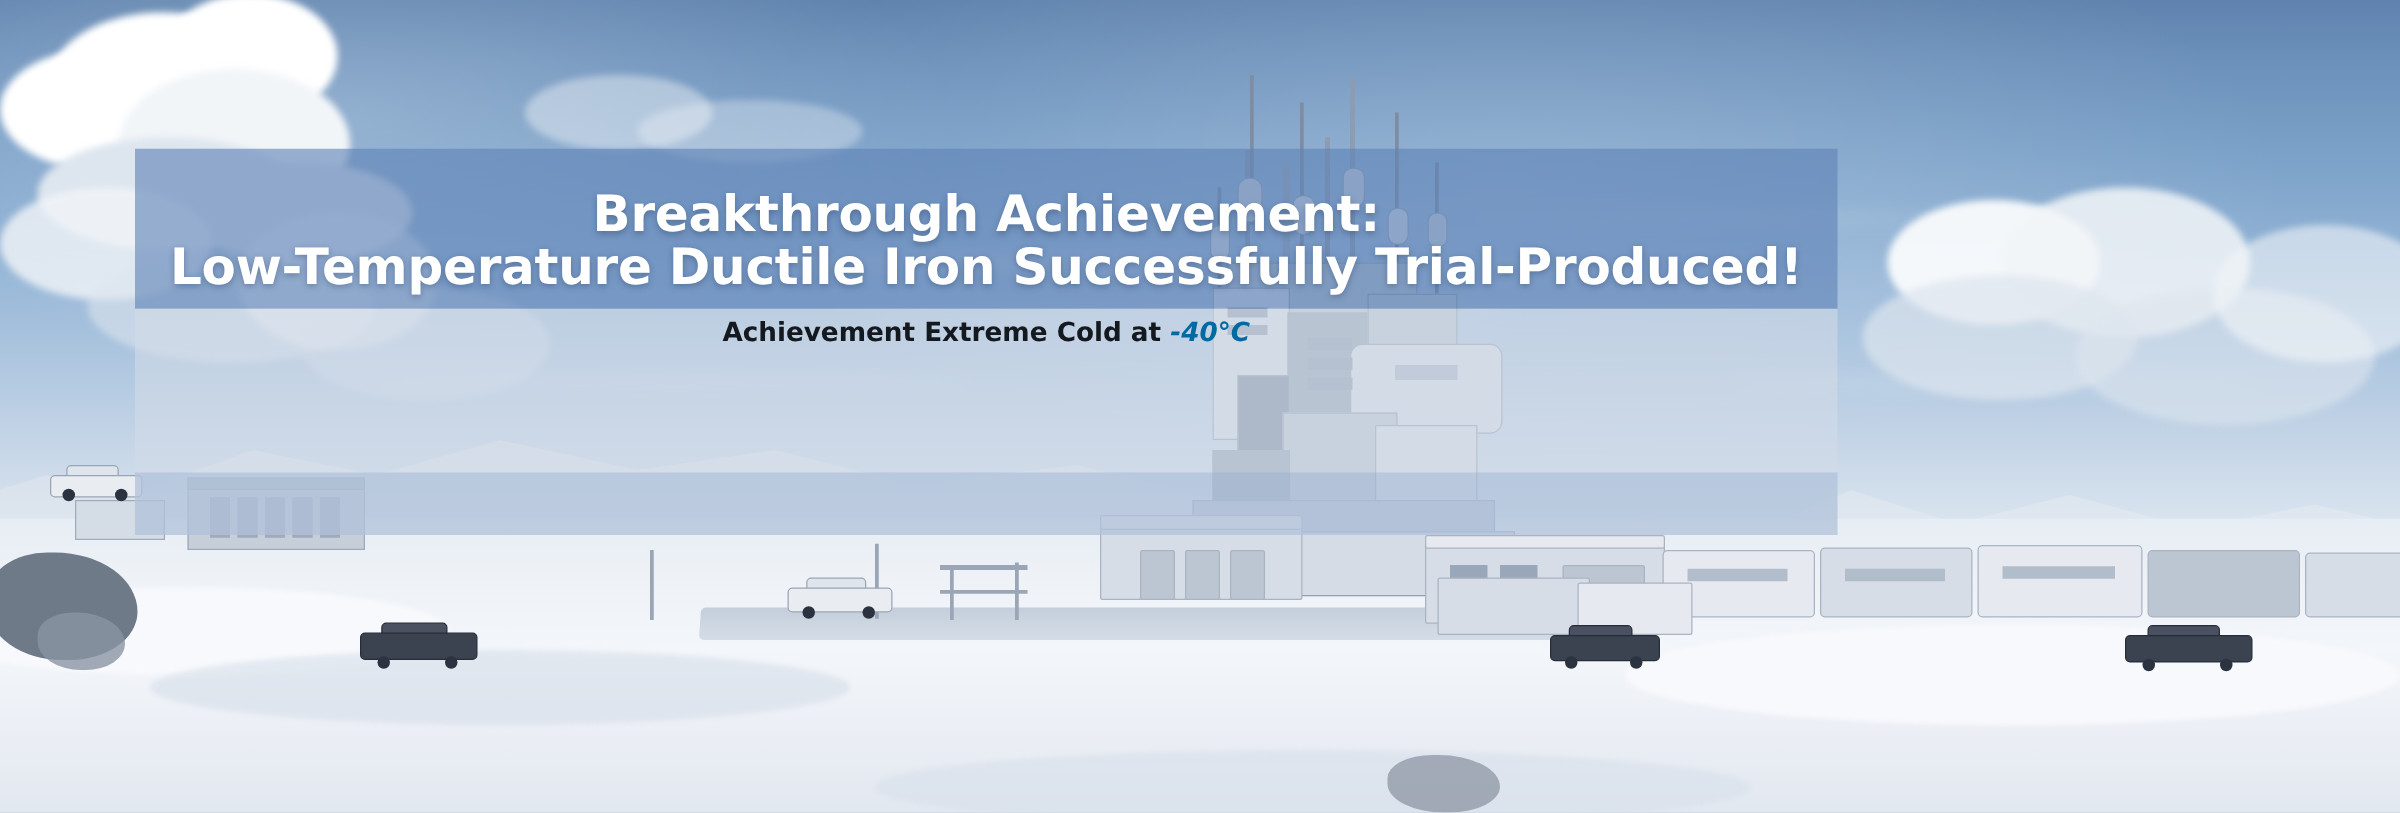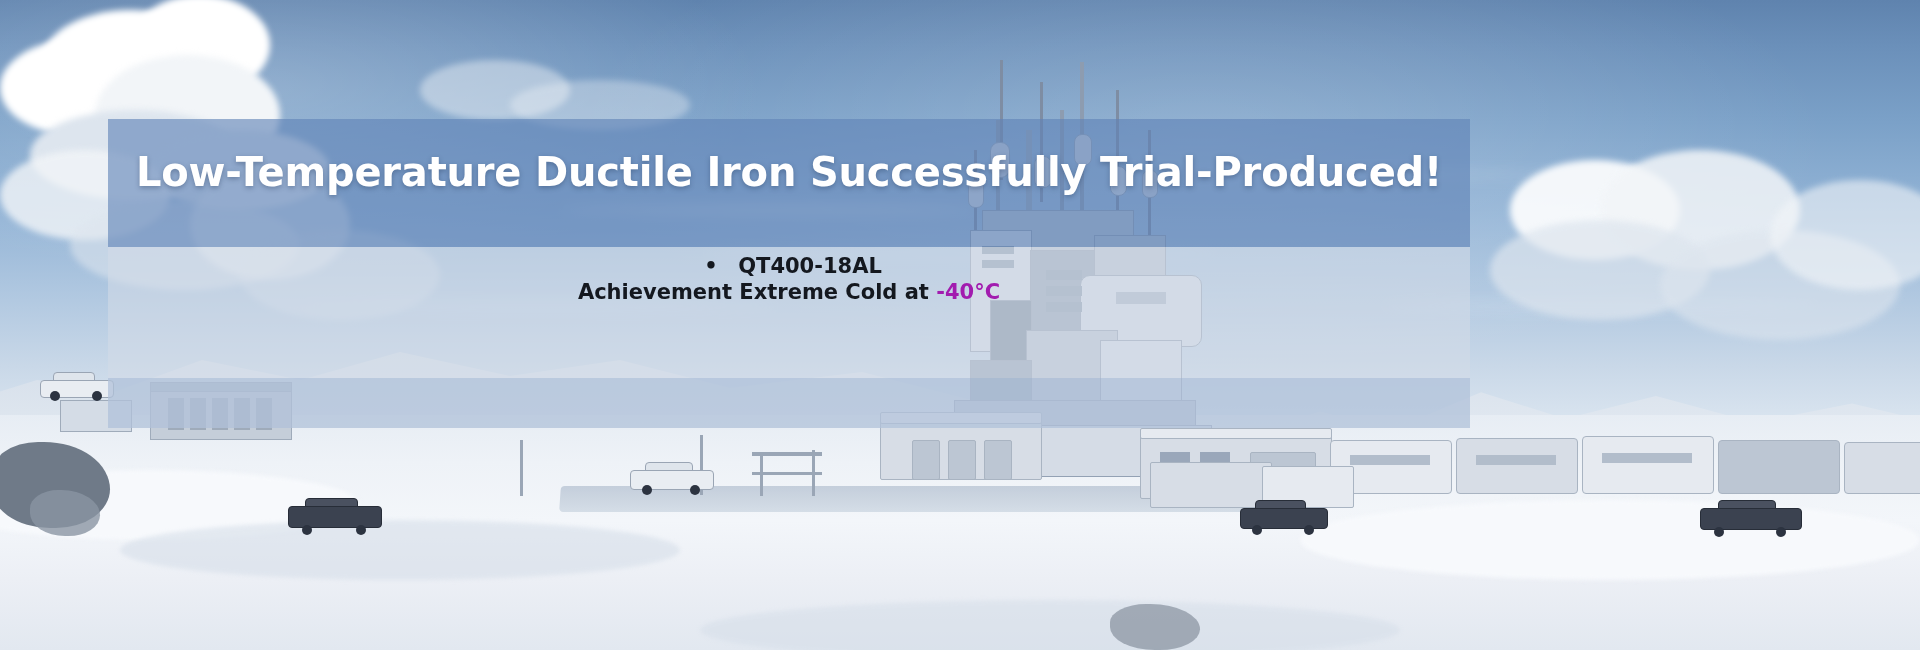--- a/index.html
+++ b/index.html
@@ -143,21 +143,21 @@
     font-size:21px;
     line-height:26px;
     padding-left:8px;
   }
   .bdot{display:inline-block;width:34px;text-align:left;}
   .brow-desc{
     text-align:center;
     font-size:21px;
     line-height:26px;
   }
-  .temp{color:#a21caf;}
+  .temp{color:#0369a1;font-style:italic;}
 </style>
 </head>
 <body>
 
 <div id="stage">
 
   <div class="sky"></div>
   <div class="sky-haze"></div>
 
   <div class="cirrus" style="left:560px;top:205px;width:420px;height:10px;"></div>
@@ -326,29 +326,27 @@
   <div class="rock" style="left:-10px;top:442px;width:120px;height:86px;"></div>
   <div class="rock l" style="left:30px;top:490px;width:70px;height:46px;opacity:.8;"></div>
   <div class="rock" style="left:1110px;top:604px;width:90px;height:46px;opacity:.55;"></div>
 
   <div class="banner">
     <div class="banner-top"></div>
     <div class="banner-bot"></div>
     <div class="banner-foot"></div>
 
     <div class="headline">
+      <span class="l1">Breakthrough Achievement:</span>
       <span class="l2">Low-Temperature Ductile Iron Successfully Trial-Produced!</span>
     </div>
 
     <div class="bullets">
 
       <div class="bgroup">
-        <div class="brow-title">
-          <span class="bdot">•</span><span>QT400-18AL</span>
-        </div>
         <div class="brow-desc">
           <span>Achievement Extreme Cold at </span><span class="temp">-40°C</span>
         </div>
       </div>
 
 
     </div>
   </div>
 
 </div>

